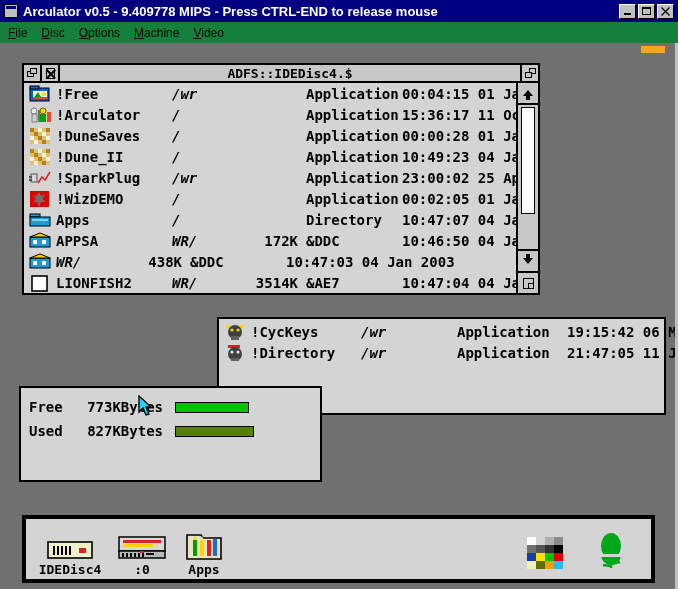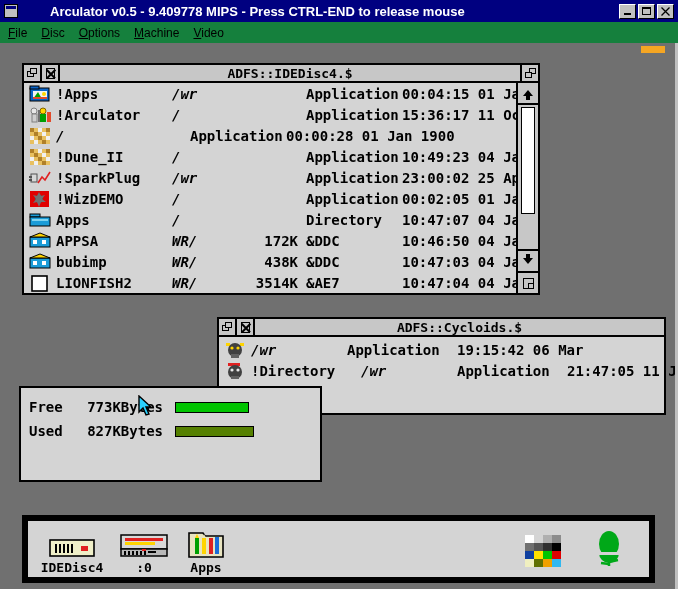--- a/index.html
+++ b/index.html
@@ -8,21 +8,21 @@
     width:678px;height:589px;overflow:hidden;
     background:#c0c0c0;
     font-family:"DejaVu Sans Mono","Liberation Mono",monospace;
     -webkit-font-smoothing:none;
   }
   .app{position:relative;width:678px;height:589px;background:#c0c0c0;}
 
   
   .titlebar{
     position:absolute;left:0;top:0;width:678px;height:22px;
-    background:#000080;display:flex;align-items:center;gap:27px;
+    background:#000080;display:flex;align-items:center;
   }
   .tb-icon{
     width:14px;height:14px;margin-left:4px;margin-right:5px;
     background:#c0c0c0;border:1px solid #000;box-sizing:border-box;
     position:relative;flex:0 0 auto;
   }
   .tb-icon:before{
     content:"";position:absolute;left:1px;top:1px;right:1px;height:3px;background:#000080;
   }
   .tb-title{
@@ -143,21 +143,21 @@
     font-family:"DejaVu Sans Mono","Liberation Mono",monospace;
     font-size:14px;font-weight:bold;color:#000;
   }
   .fs-label{width:58px;padding-left:8px;box-sizing:border-box;flex:0 0 auto;}
   .fs-value{width:84px;text-align:right;flex:0 0 auto;}
   .fs-bar{height:11px;margin-left:12px;border:1.5px solid #000;box-sizing:border-box;}
 
   
   .iconbar{
     position:absolute;left:22px;right:20px;bottom:6px;height:68px;
-    background:#d4d4d4;border:6px solid #000000;box-sizing:border-box;
+    background:#d4d4d4;border:4px solid #000000;box-sizing:border-box;
   }
   .ib-item{position:absolute;bottom:2px;text-align:center;width:64px;}
   .ib-label{
     font-family:"DejaVu Sans Mono","Liberation Mono",monospace;
     font-size:13px;font-weight:bold;color:#000;line-height:15px;
   }
   .ib-art{height:34px;display:flex;align-items:flex-end;justify-content:center;}
 
   .pix{position:absolute;}
 </style>
@@ -219,21 +219,21 @@
           <span class="fico">
             <svg width="22" height="18" viewBox="0 0 22 18">
               <rect x="1" y="3" width="19" height="13" fill="#0a64c8" stroke="#000" stroke-width="1"></rect>
               <rect x="1" y="1" width="9" height="3" fill="#0a64c8" stroke="#000" stroke-width="1"></rect>
               <rect x="4" y="6" width="14" height="8" fill="#f2f2f2"></rect>
               <polygon points="4,14 9,7 13,14" fill="#00a000"></polygon>
               <circle cx="15" cy="9" r="2" fill="#ffd400"></circle>
               <rect x="4" y="12" width="14" height="2" fill="#e24a2a"></rect>
             </svg>
           </span>
-          <span class="fname">!Apps</span>
+          <span class="fname">!Free</span>
           <span class="fattr">/wr</span>
           <span class="fsize"></span>
           <span class="ftype">Application</span>
           <span class="fdate">00:04:15 01 Jan 1900</span>
         </div>
 
         <div class="frow">
           <span class="fico">
             <svg width="22" height="18" viewBox="0 0 22 18">
               <rect x="0" y="0" width="22" height="18" fill="#d4d4d4"></rect>
@@ -261,20 +261,21 @@
               <rect x="5" y="5" width="4" height="4" fill="#b08028"></rect>
                 <rect x="13" y="5" width="4" height="4" fill="#f0f0f0"></rect>
               <rect x="1" y="9" width="4" height="4" fill="#f0f0f0"></rect>
                 <rect x="9" y="9" width="4" height="4" fill="#b08028"></rect>
               <rect x="17" y="1" width="4" height="4" fill="#b08028"></rect>
                 <rect x="5" y="13" width="4" height="4" fill="#f0f0f0"></rect>
               <rect x="13" y="13" width="4" height="4" fill="#b08028"></rect>
                 <rect x="17" y="9" width="4" height="4" fill="#f0f0f0"></rect>
             </svg>
           </span>
+          <span class="fname">!DuneSaves</span>
           <span class="fattr">/</span>
           <span class="fsize"></span>
           <span class="ftype">Application</span>
           <span class="fdate">00:00:28 01 Jan 1900</span>
         </div>
 
         <div class="frow">
           <span class="fico">
             <svg width="22" height="18" viewBox="0 0 22 18">
               <rect x="1" y="1" width="20" height="16" fill="#e8c060"></rect>
@@ -361,21 +362,20 @@
 
         <div class="frow">
           <span class="fico">
             <svg width="22" height="18" viewBox="0 0 22 18">
               <rect x="1" y="5" width="20" height="10" fill="#1a9cd8" stroke="#000" stroke-width="1"></rect>
               <polygon points="1,5 11,1 21,5" fill="#ffd400" stroke="#000" stroke-width="1"></polygon>
               <rect x="4" y="8" width="4" height="4" fill="#fff"></rect>
               <rect x="13" y="8" width="4" height="4" fill="#fff"></rect>
             </svg>
           </span>
-          <span class="fname">bubimp</span>
           <span class="fattr">WR/</span>
           <span class="fsize">438K</span>
           <span class="ftype">&amp;DDC</span>
           <span class="fdate">10:47:03 04 Jan 2003</span>
         </div>
 
         <div class="frow">
           <span class="fico">
             <svg width="22" height="18" viewBox="0 0 22 18">
               <rect x="3" y="2" width="15" height="15" fill="#fff" stroke="#000" stroke-width="1.6"></rect>
@@ -400,44 +400,34 @@
             <span class="arrow-dn"></span>
           </div>
         <div class="sb-corner">
             <span class="gl-resize"></span>
           </div>
       </div>
     </div>
 
     <div class="roswin cyc" style="left:217px;top:274px;width:449px;height:98px;">
 
-      <div class="tbar">
-        <div class="tb-sq">
-            <span class="gl-back"></span>
-          </div>
-        <div class="tb-sq">
-            <span class="gl-close">
-              <span></span>
-            </span>
-          </div>
-        <div class="tb-caption">ADFS::Cycloids.$</div>
-      </div>
 
       <div class="filelist" style="padding-top:2px;">
         <div class="frow">
           <span class="fico">
             <svg width="22" height="18" viewBox="0 0 22 18">
               <rect x="2" y="2" width="4" height="3" fill="#ffd400"></rect>
               <rect x="16" y="2" width="4" height="3" fill="#ffd400"></rect>
               <ellipse cx="11" cy="9" rx="7" ry="7" fill="#404040"></ellipse>
               <rect x="7" y="13" width="8" height="4" fill="#606060"></rect>
               <circle cx="8" cy="7" r="1.6" fill="#ffd400"></circle>
               <circle cx="14" cy="7" r="1.6" fill="#ffd400"></circle>
             </svg>
           </span>
+          <span class="fname">!CycKeys</span>
           <span class="fattr">/wr</span>
           <span class="ftype">Application</span>
           <span class="fdate">19:15:42 06 Mar</span>
         </div>
         <div class="frow">
           <span class="fico">
             <svg width="22" height="18" viewBox="0 0 22 18">
               <rect x="4" y="1" width="12" height="3" fill="#e02020"></rect>
               <ellipse cx="11" cy="10" rx="7" ry="7" fill="#404040"></ellipse>
               <rect x="7" y="14" width="8" height="3" fill="#606060"></rect>

